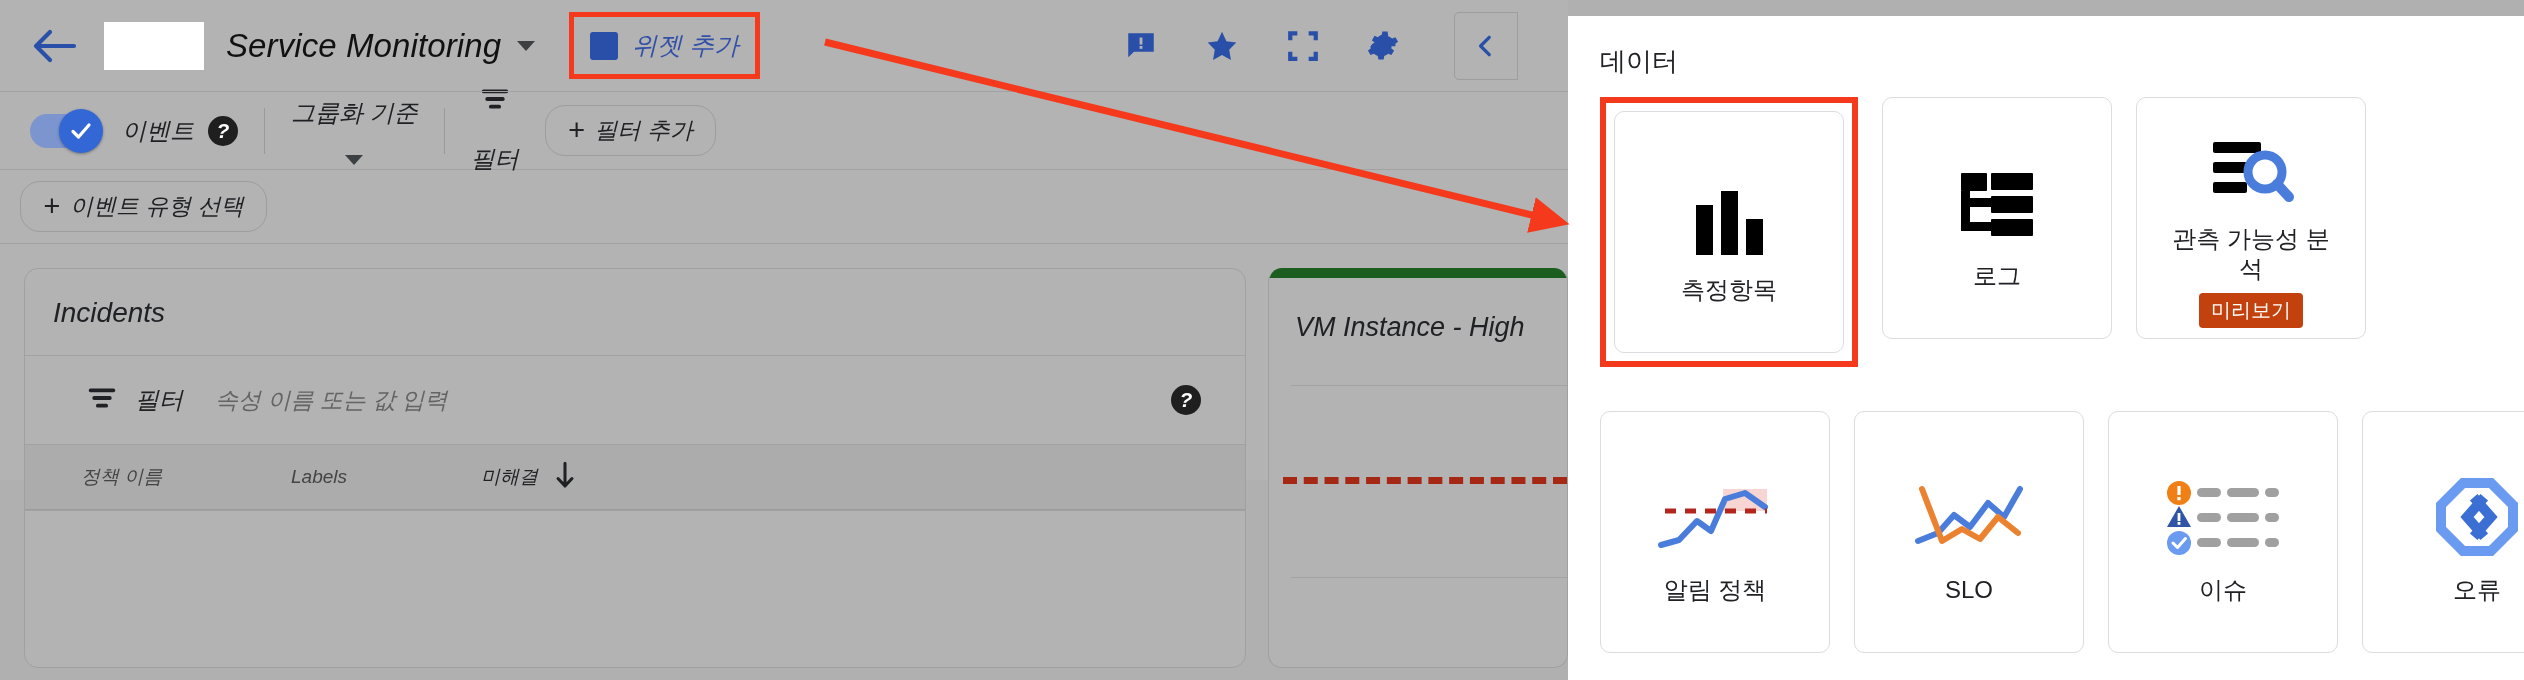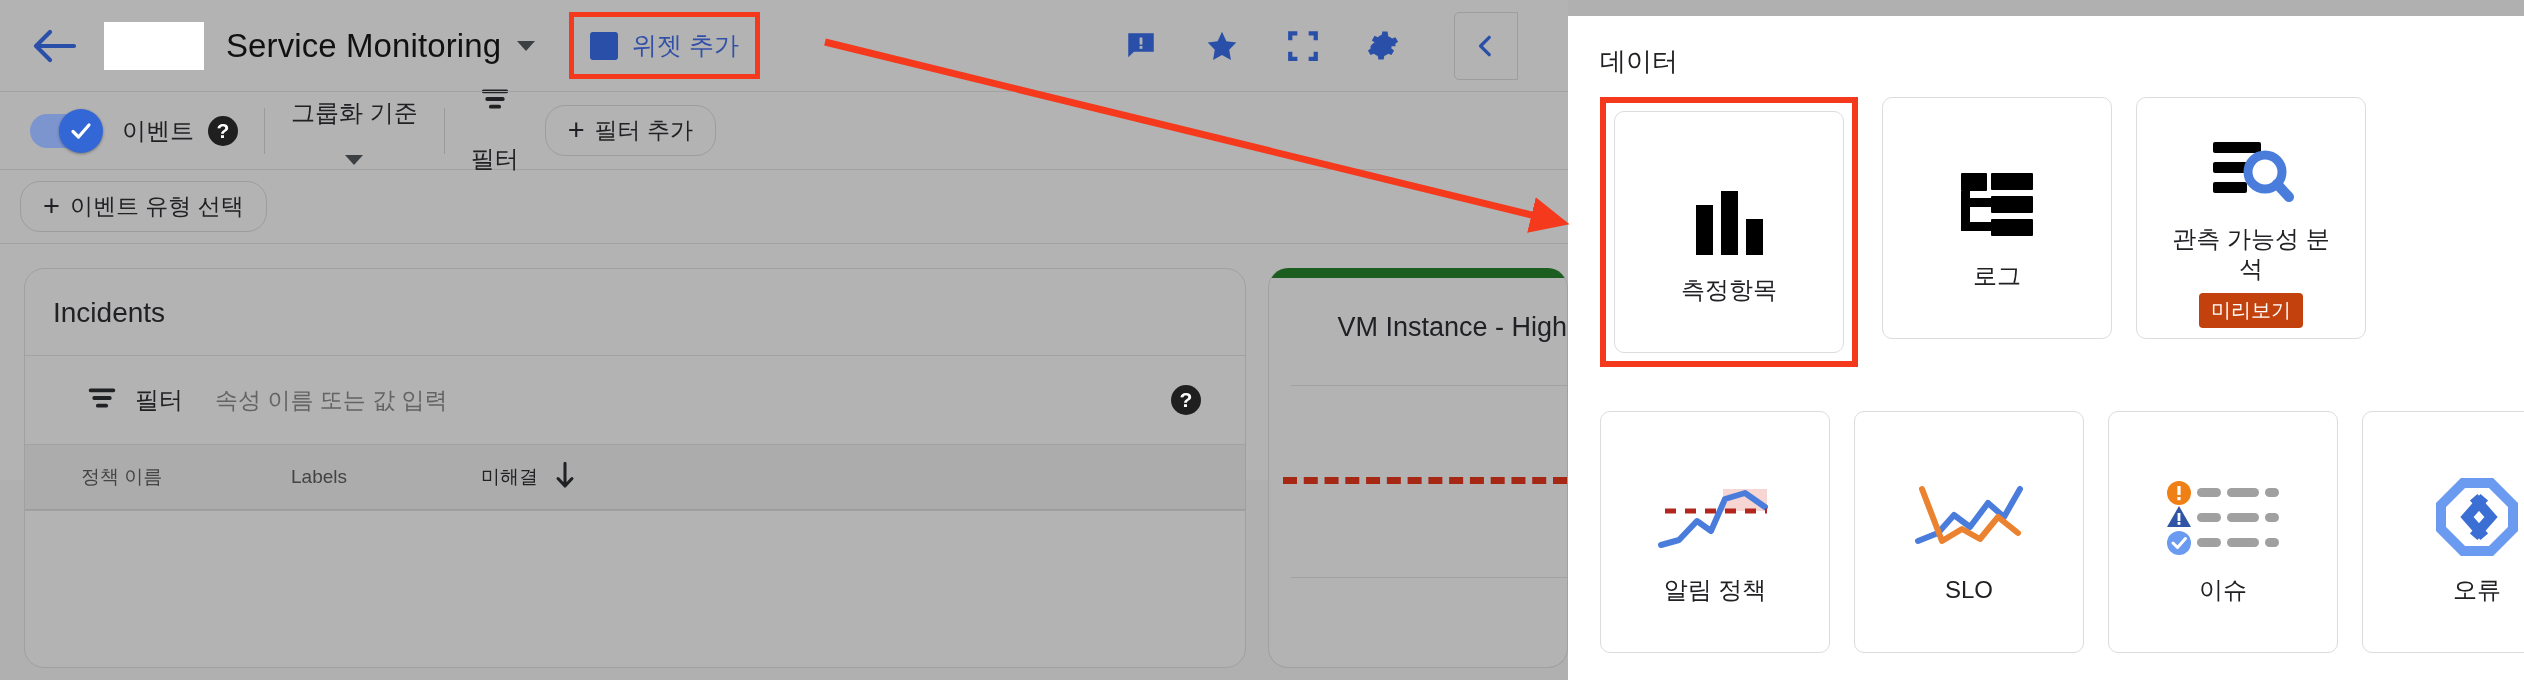--- a/index.html
+++ b/index.html
@@ -9,20 +9,21 @@
     font-family: "Liberation Sans", "DejaVu Sans", sans-serif;
     background: #b0b0b0;
     overflow: hidden;
     position: relative;
   }
 
   
   #dashboard {
     position:absolute; left:0; top:0; width:1568px; height:480px;
     background:#b3b3b3;
+    font-style:italic;
   }
 
   
   .hdr {
     height:92px; display:flex; align-items:center; padding-left:26px;
     border-bottom:1px solid #a2a2a2; position:relative;
   }
   .back-arrow { width:56px; height:56px; display:flex; align-items:center; justify-content:center; cursor:pointer; }
   .back-arrow svg { display:block; }
   .logo-box { width:100px; height:48px; background:#ffffff; margin-left:22px; }
@@ -90,21 +91,21 @@
   }
   .plus-glyph { font-size:29px; line-height:1; font-weight:500; }
 
   
   .tb3 { height:74px; display:flex; align-items:center; padding-left:20px; border-bottom:1px solid #a2a2a2;}
   .tb3 .chip { margin-left:0; }
 
   
   .cards { display:flex; gap:22px; padding:24px 0 0 24px; }
   .card {
-    background:#b3b3b3; border:1px solid #a0a0a0; border-radius:20px;
+    background:#b3b3b3; border:1px solid #a0a0a0; border-radius:14px;
     overflow:hidden; position:relative;
   }
   .card-incidents { width:1222px; height:400px; }
   .card-title { font-size:28px; color:#202124; padding:28px 0 26px 28px; }
   .card-divider { height:1px; background:#a2a2a2; }
   .filter-row {
     height:88px; display:flex; align-items:center; padding-left:62px; position:relative;
   }
   .filter-label { font-size:24px; color:#202124; margin-left:18px; }
   .filter-placeholder { font-size:23px; color:#646464; margin-left:32px; }
@@ -116,21 +117,21 @@
   }
   .thead .c1 { width:266px; padding-left:56px; }
   .thead .c2 { width:290px; }
   .thead .c3 { width:190px; }
   .thead .c4 { display:flex; align-items:center; gap:16px; color:#202124; }
   .tbody-empty { font-size:24px; color:#333; padding:32px 0 34px 56px; }
   .tfoot { height:84px; border-top:1px solid #a2a2a2; }
 
   .card-vm { width:300px; height:400px; border-top:none; }
   .vm-greenbar { height:10px; background:#1b5e20; border-radius:9px 9px 0 0; }
-  .vm-title { font-size:27px; color:#202124; padding:34px 0 0 26px; white-space:nowrap;text-align:right; }
+  .vm-title { font-size:27px; color:#202124; padding:34px 0 0 26px; white-space:nowrap; }
   .vm-chart { position:relative; margin-top:38px; height:230px; }
   .vm-grid-line { position:absolute; left:22px; right:0; height:1px; background:#a2a2a2; }
   .vm-dashed {
     position:absolute; left:14px; right:0; top:96px; height:0;
     border-top:7px dashed #a52714;
   }
 
   
   #panel {
     position:absolute; right:0; top:16px; width:956px; height:680px;

